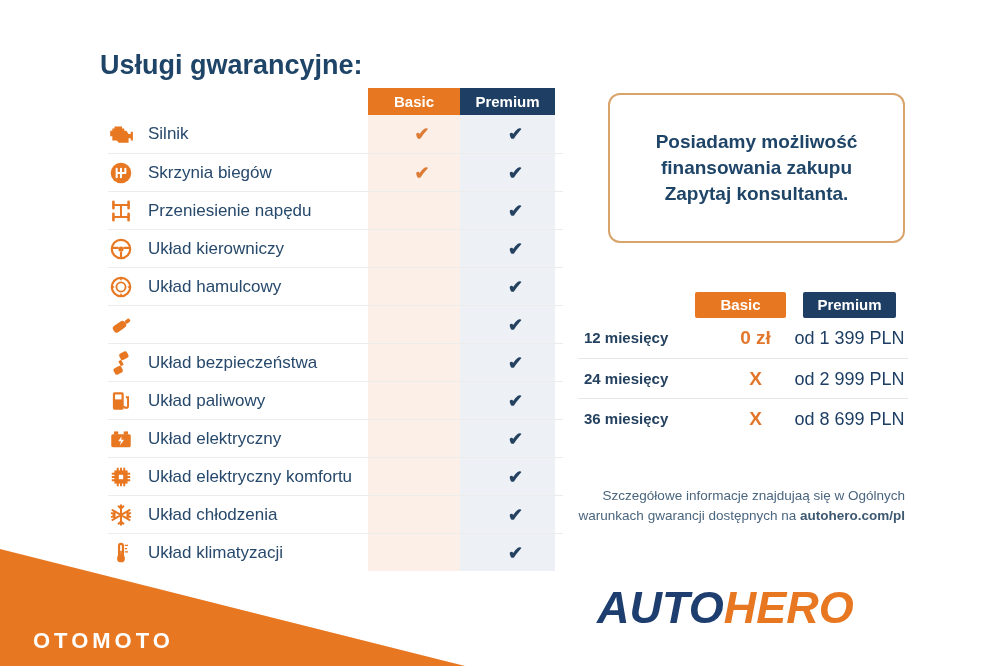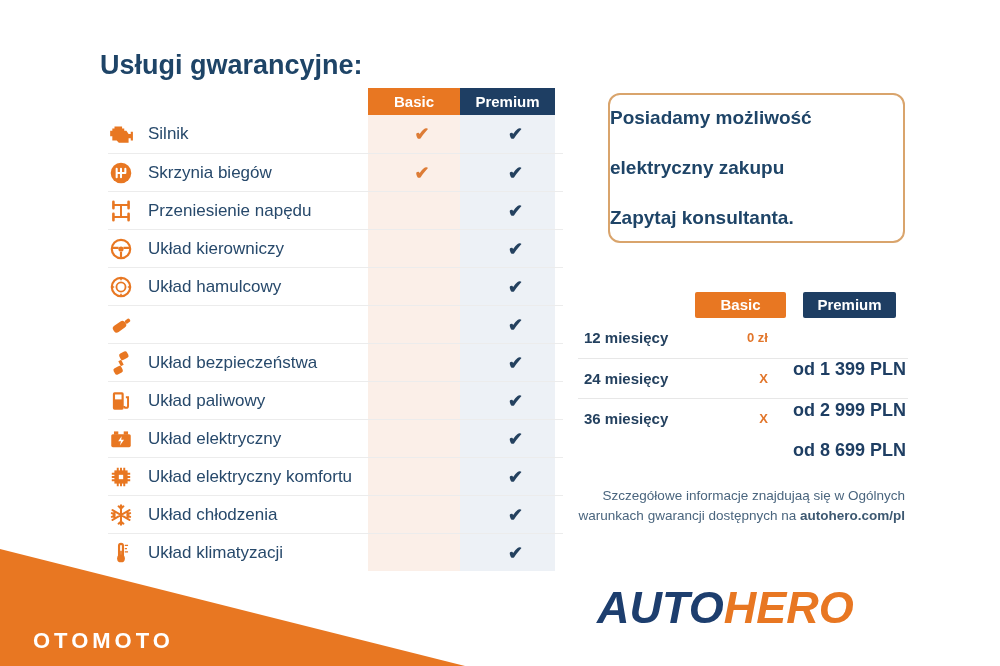--- a/index.html
+++ b/index.html
@@ -25,37 +25,37 @@
   .sicon svg { width:100%; height:100%; display:block; }
   .slabel { font-size:17px; color:#27496B; }
   .chk { position:absolute; top:0; height:38px; line-height:38px; text-align:center;
          font-size:18px; font-weight:bold; }
   .chk.basic   { left:268px; width:92px; color:#DD7C36; }
   .chk.premium { left:360px; width:95px; color:#24415F; }
 
   
   .fin-box { position:absolute; left:608px; top:93px; width:297px; height:150px;
              border:2px solid #D9A46C; border-radius:12px;
-             display:flex; flex-direction:column; justify-content:center; text-align:left;gap:24px; }
+             display:flex; flex-direction:column; justify-content:center; text-align:center; }
   .fin-box div { font-size:19px; font-weight:bold; color:#1E4467; line-height:1.38; }
 
   
   .pricing { position:absolute; left:578px; top:292px; width:330px; }
   .phead { position:absolute; top:0; height:26px; line-height:26px; text-align:center;
            color:#fff; font-weight:bold; font-size:15px; border-radius:2px; }
   .phead.basic   { left:117px; width:91px; background:#E87722; }
   .phead.premium { left:225px; width:93px; background:#1E3E63; }
   .prows { position:absolute; top:26px; left:0; width:330px; }
   .prow { position:relative; height:40px; border-top:1px solid #E7E7E7; }
   .prow:first-child { border-top:none; }
   .pperiod  { position:absolute; left:6px;  line-height:40px; font-size:15px; font-weight:bold; color:#24415F; }
-  .pbasic   { position:absolute; left:99px; width:91px;  text-align:right; line-height:40px;
-              color:#E2762B; font-weight:bold; font-size:13px; }
+  .pbasic   { position:absolute; left:132px; width:91px;  text-align:center; line-height:40px;
+              color:#E2762B; font-weight:bold; font-size:19px; }
   .ppremium { position:absolute; left:213px; width:117px; text-align:center; line-height:40px;
-              color:#1E3E63; font-weight:bold; font-size:18px;margin-top:31px; }
+              color:#1E3E63; font-weight:normal; font-size:18px; }
 
   
   .disclaimer { position:absolute; left:520px; top:486px; width:385px; text-align:right;
                 font-size:13.5px; color:#4A657E; line-height:1.5; }
   .disclaimer b { color:#3D5871; }
 
   
   .autohero { position:absolute; left:597px; top:582px; font-size:45px; font-weight:bold;
               font-style:italic; letter-spacing:0px; }
   .autohero .p1 { color:#1D3E6E; }
@@ -250,21 +250,21 @@
         <span class="slabel">Układ klimatyzacji</span>
         <span class="chk basic"></span>
         <span class="chk premium">✔</span>
       </div>
 
     </div>
   </div>
 
   <div class="fin-box">
     <div>Posiadamy możliwość</div>
-    <div>elektryczny zakupu</div>
+    <div>finansowania zakupu</div>
     <div>Zapytaj konsultanta.</div>
   </div>
 
   <div class="pricing">
     <div class="phead basic">Basic</div>
     <div class="phead premium">Premium</div>
     <div class="prows">
       <div class="prow">
         <span class="pperiod">12 miesięcy</span>
         <span class="pbasic">0 zł</span>

